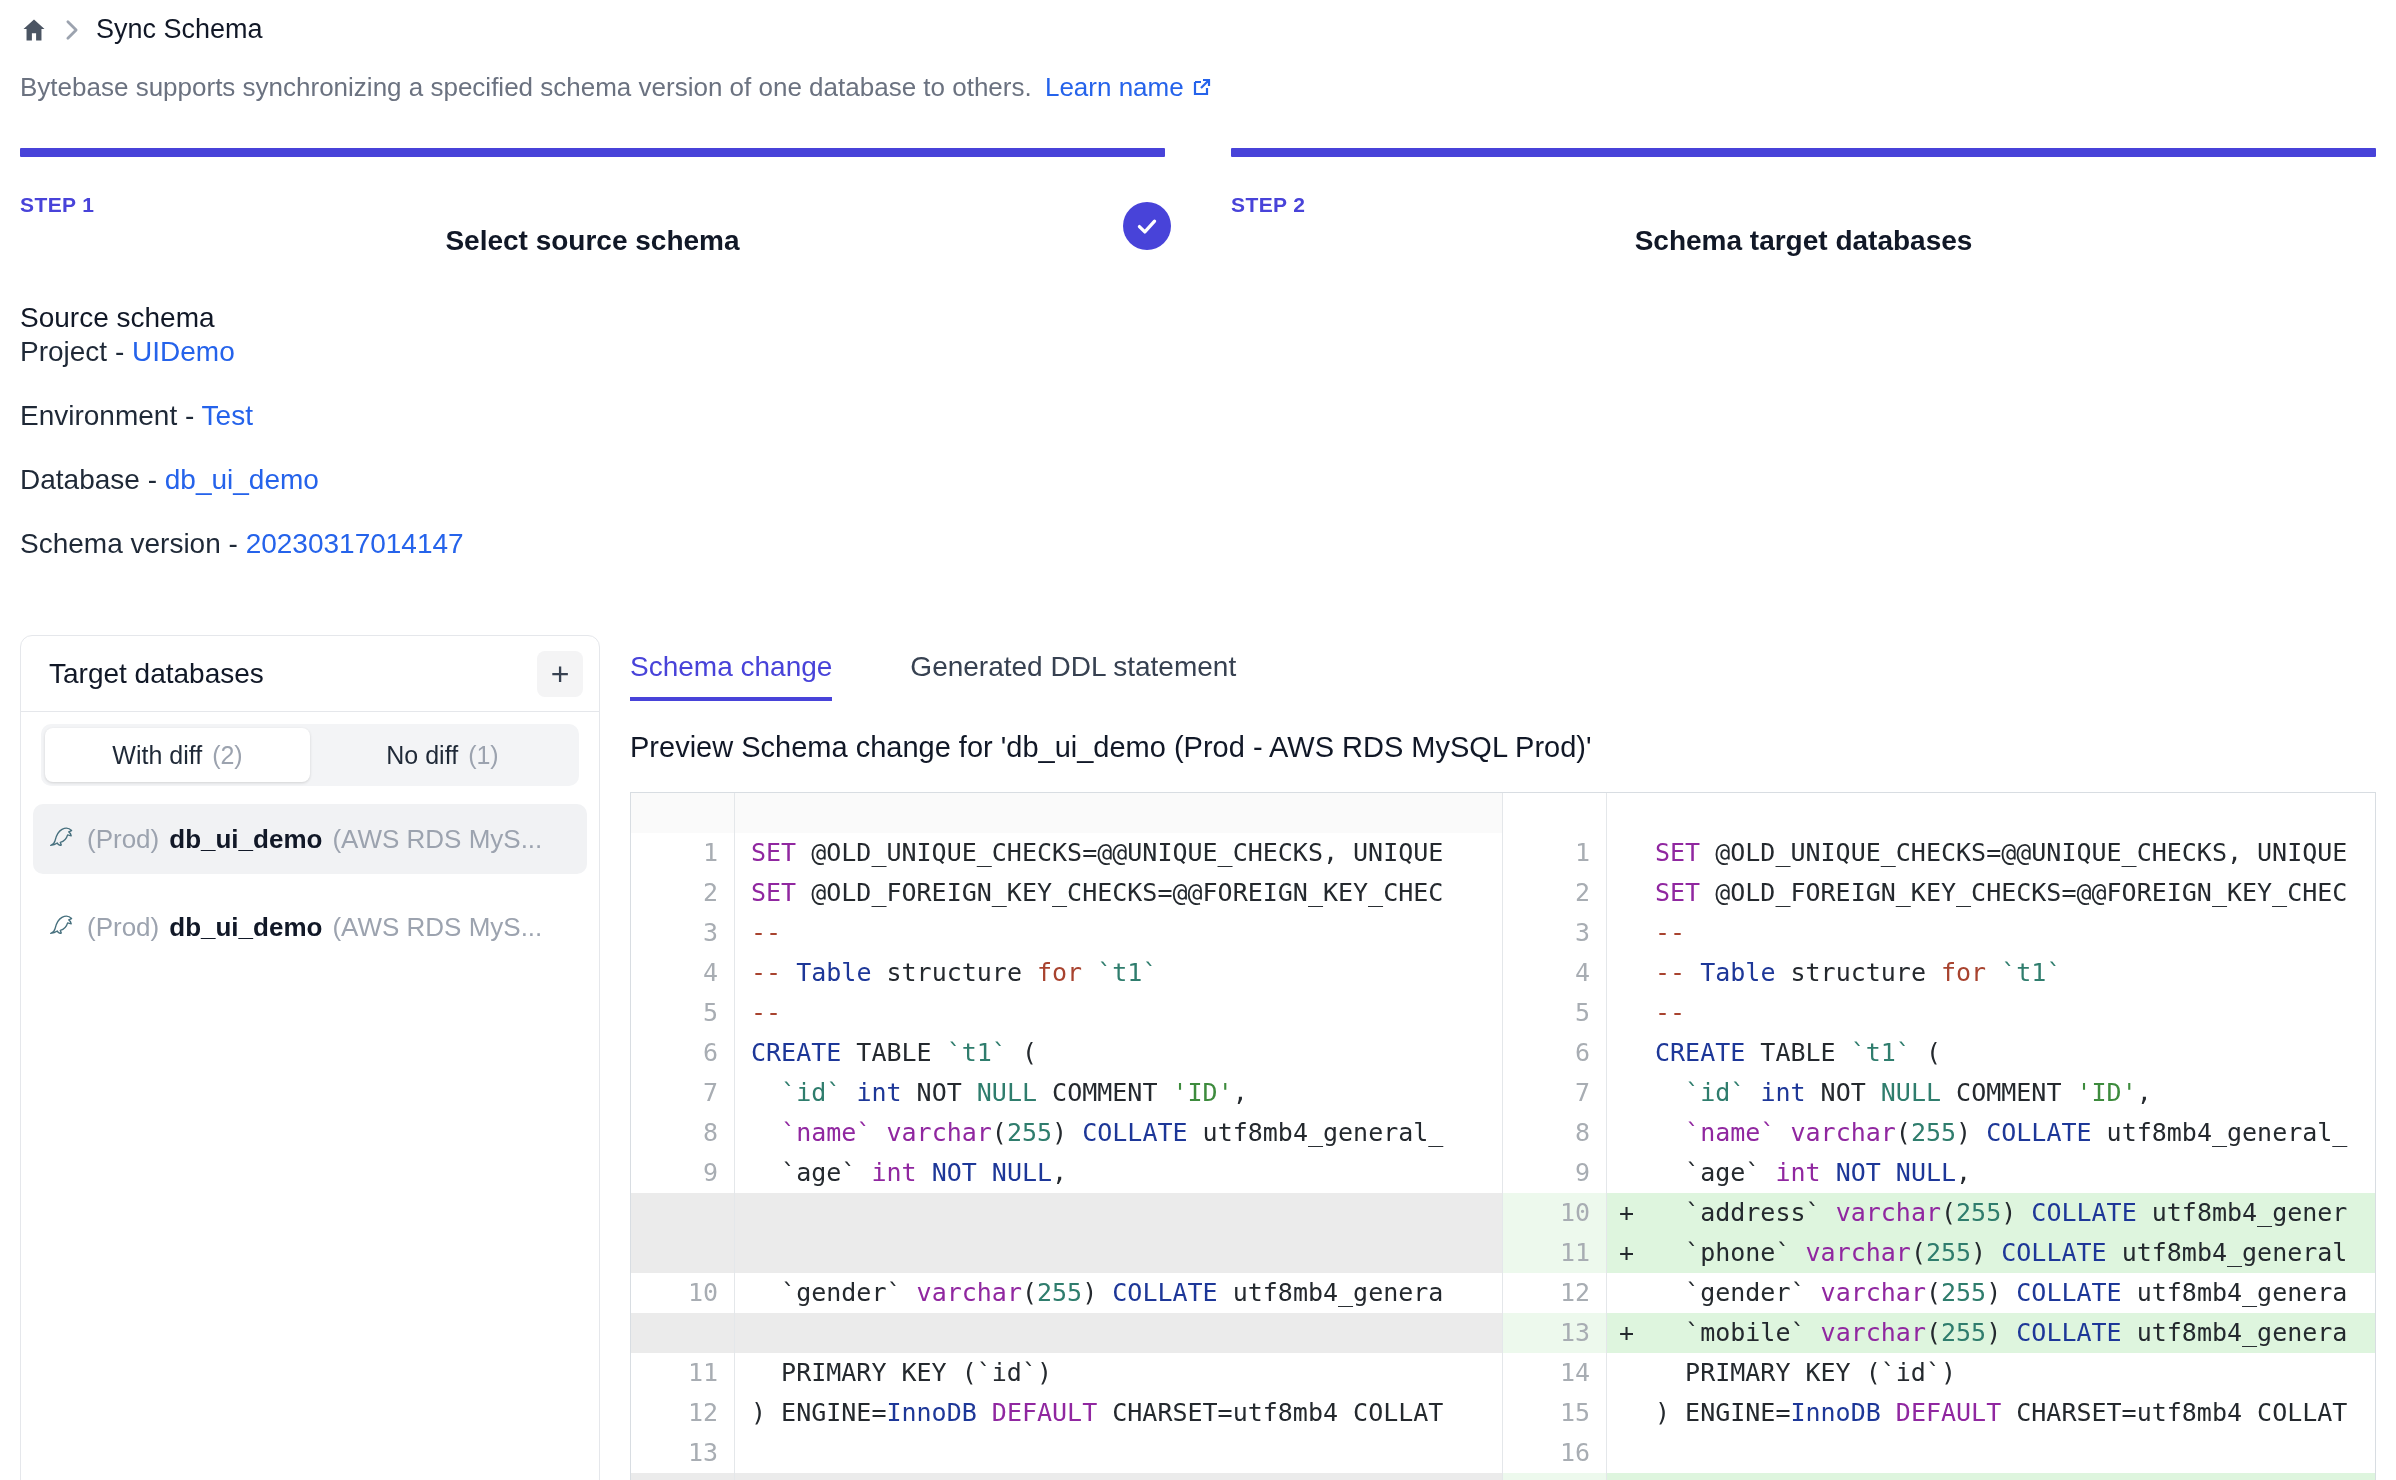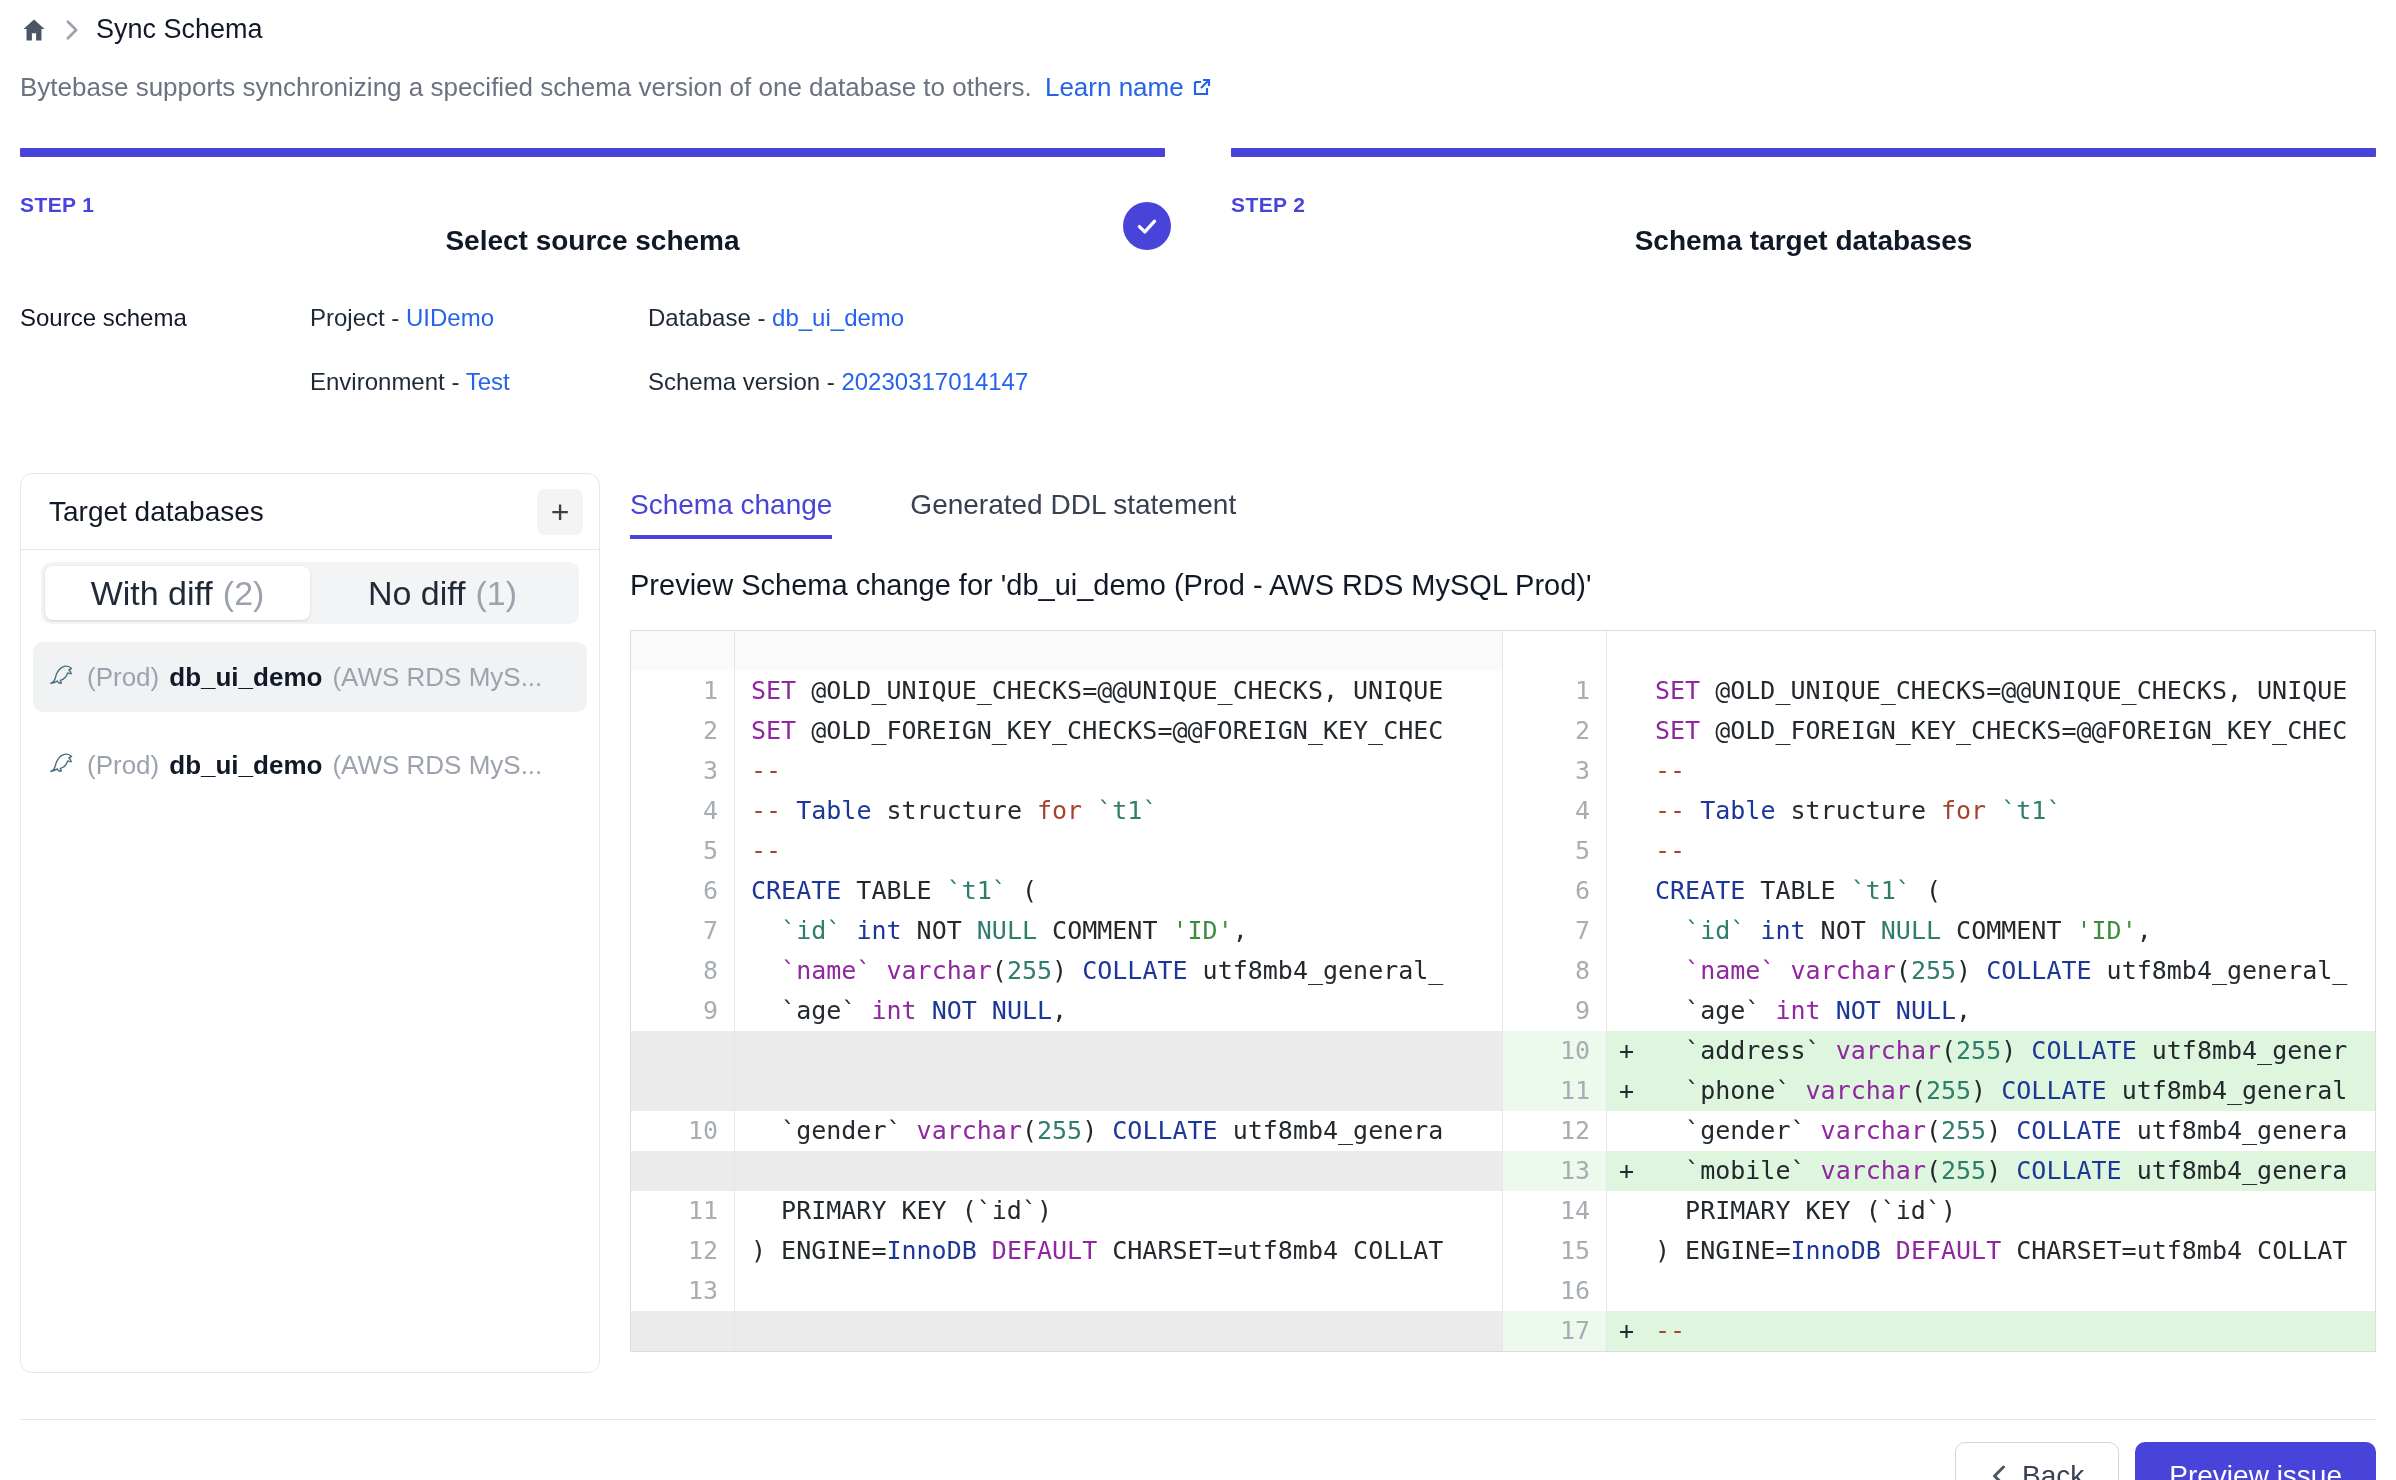--- a/index.html
+++ b/index.html
@@ -28,37 +28,37 @@
   
   .steps{display:flex;gap:66px;margin-top:42px;position:relative;}
   .step{flex:1;}
   .step-bar{height:9px;background:var(--accent-indigo);border-radius:1px;}
   .step-label{margin-top:36px;color:var(--accent-indigo);font-weight:bold;font-size:21px;letter-spacing:.4px;}
   .step-title{margin-top:8px;font-size:28px;font-weight:600;color:#111827;text-align:center;}
   .step-check{position:absolute;left:1103px;top:54px;width:48px;height:48px;border-radius:50%;
               background:var(--accent-indigo);display:flex;align-items:center;justify-content:center;}
 
   
-  .source{display:flex;margin-top:44px;font-size:24px;line-height:34px;}
+  .source{display:flex;margin-top:44px;font-size:28px;line-height:34px;flex-direction:column;}
   .source-label{width:290px;color:#111827;}
   .source-col{width:338px;}
   .source-col.wide{width:auto;}
   .source-row{margin-bottom:30px;white-space:nowrap;}
   .source a{color:var(--link-blue);text-decoration:none;}
 
   
   .workspace{display:flex;margin-top:44px;align-items:flex-start;}
 
   
   .panel{width:580px;border:1px solid var(--border-gray);border-radius:12px;height:900px;background:#fff;flex:none;overflow:hidden;}
   .panel-head{display:flex;justify-content:space-between;align-items:center;height:76px;padding:0 16px 0 28px;border-bottom:1px solid var(--border-gray);}
   .panel-title{font-size:28px;color:#111827;}
   .add-btn{width:46px;height:46px;border-radius:8px;background:#f4f4f5;border:none;display:flex;align-items:center;justify-content:center;font-size:32px;color:#374151;cursor:pointer;line-height:1;}
   .seg-tabs{margin:12px 20px 0;background:#f3f4f6;border-radius:10px;padding:4px;display:flex;height:62px;}
-  .seg-tab{flex:1;display:flex;align-items:center;justify-content:center;gap:10px;font-size:34px;color:#1f2937;border-radius:8px;cursor:pointer;}
+  .seg-tab{flex:1;display:flex;align-items:center;justify-content:center;gap:10px;font-size:25px;color:#1f2937;border-radius:8px;cursor:pointer;}
   .seg-tab.active{background:#fff;box-shadow:0 1px 3px rgba(0,0,0,.14);}
   .seg-count{color:var(--muted-gray);}
   .db-list{margin:18px 12px 0;}
   .db-item{display:flex;align-items:center;gap:10px;padding:0 14px;height:70px;border-radius:10px;font-size:26px;color:var(--muted-gray);margin-bottom:18px;cursor:pointer;white-space:nowrap;overflow:hidden;}
   .db-item.selected{background:var(--panel-selected-bg);}
   .db-name{color:#111827;font-weight:600;}
   .db-icon{flex:none;}
 
   
   .right-col{flex:1;margin-left:30px;min-width:0;}

